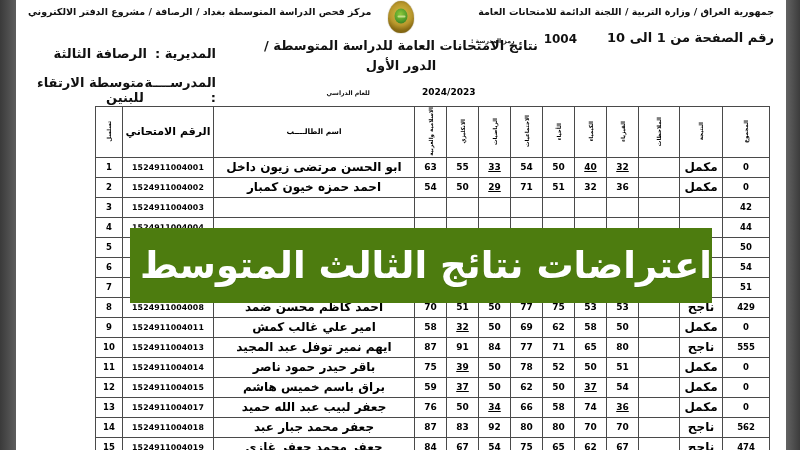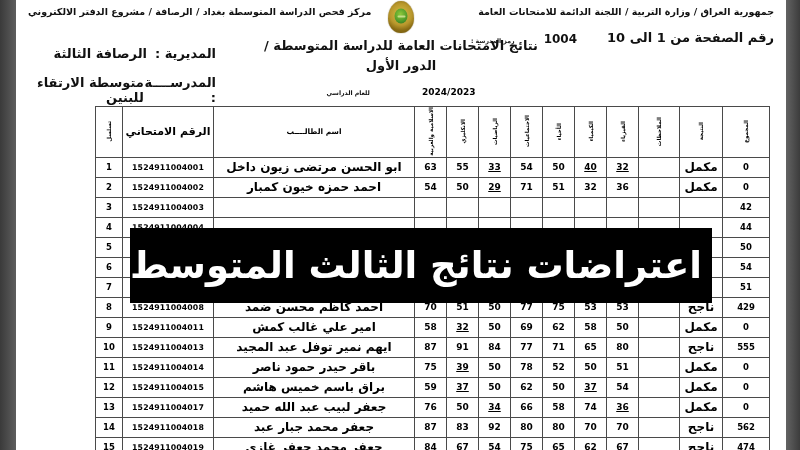--- a/index.html
+++ b/index.html
@@ -115,22 +115,22 @@
   th.c-tot,td.c-tot{width:46px;}
   td.c-res{font-size:12px;font-weight:bold;margin-top:16px;}
   td.c-sub{font-size:9px;}
   td.c-tot{font-size:8.5px;}
   .u{text-decoration:underline;text-underline-offset:1px;}
 
   
   .banner{
     position:absolute;
     left:108px;top:228px;width:582px;height:75px;
-    background:#000000;
-    display:flex;align-items:center;justify-content:flex-end;
+    background:#4d7c0f;
+    display:flex;align-items:center;justify-content:flex-start;
     z-index:20;
   }
   .banner span{
     color:#fff;font-weight:bold;font-size:37px;
     font-family:"DejaVu Sans","Liberation Sans",sans-serif;
     letter-spacing:0px;line-height:1;white-space:nowrap;
     text-shadow:0 1px 0 rgba(0,0,0,.08);
   }
 </style>
 </head>

